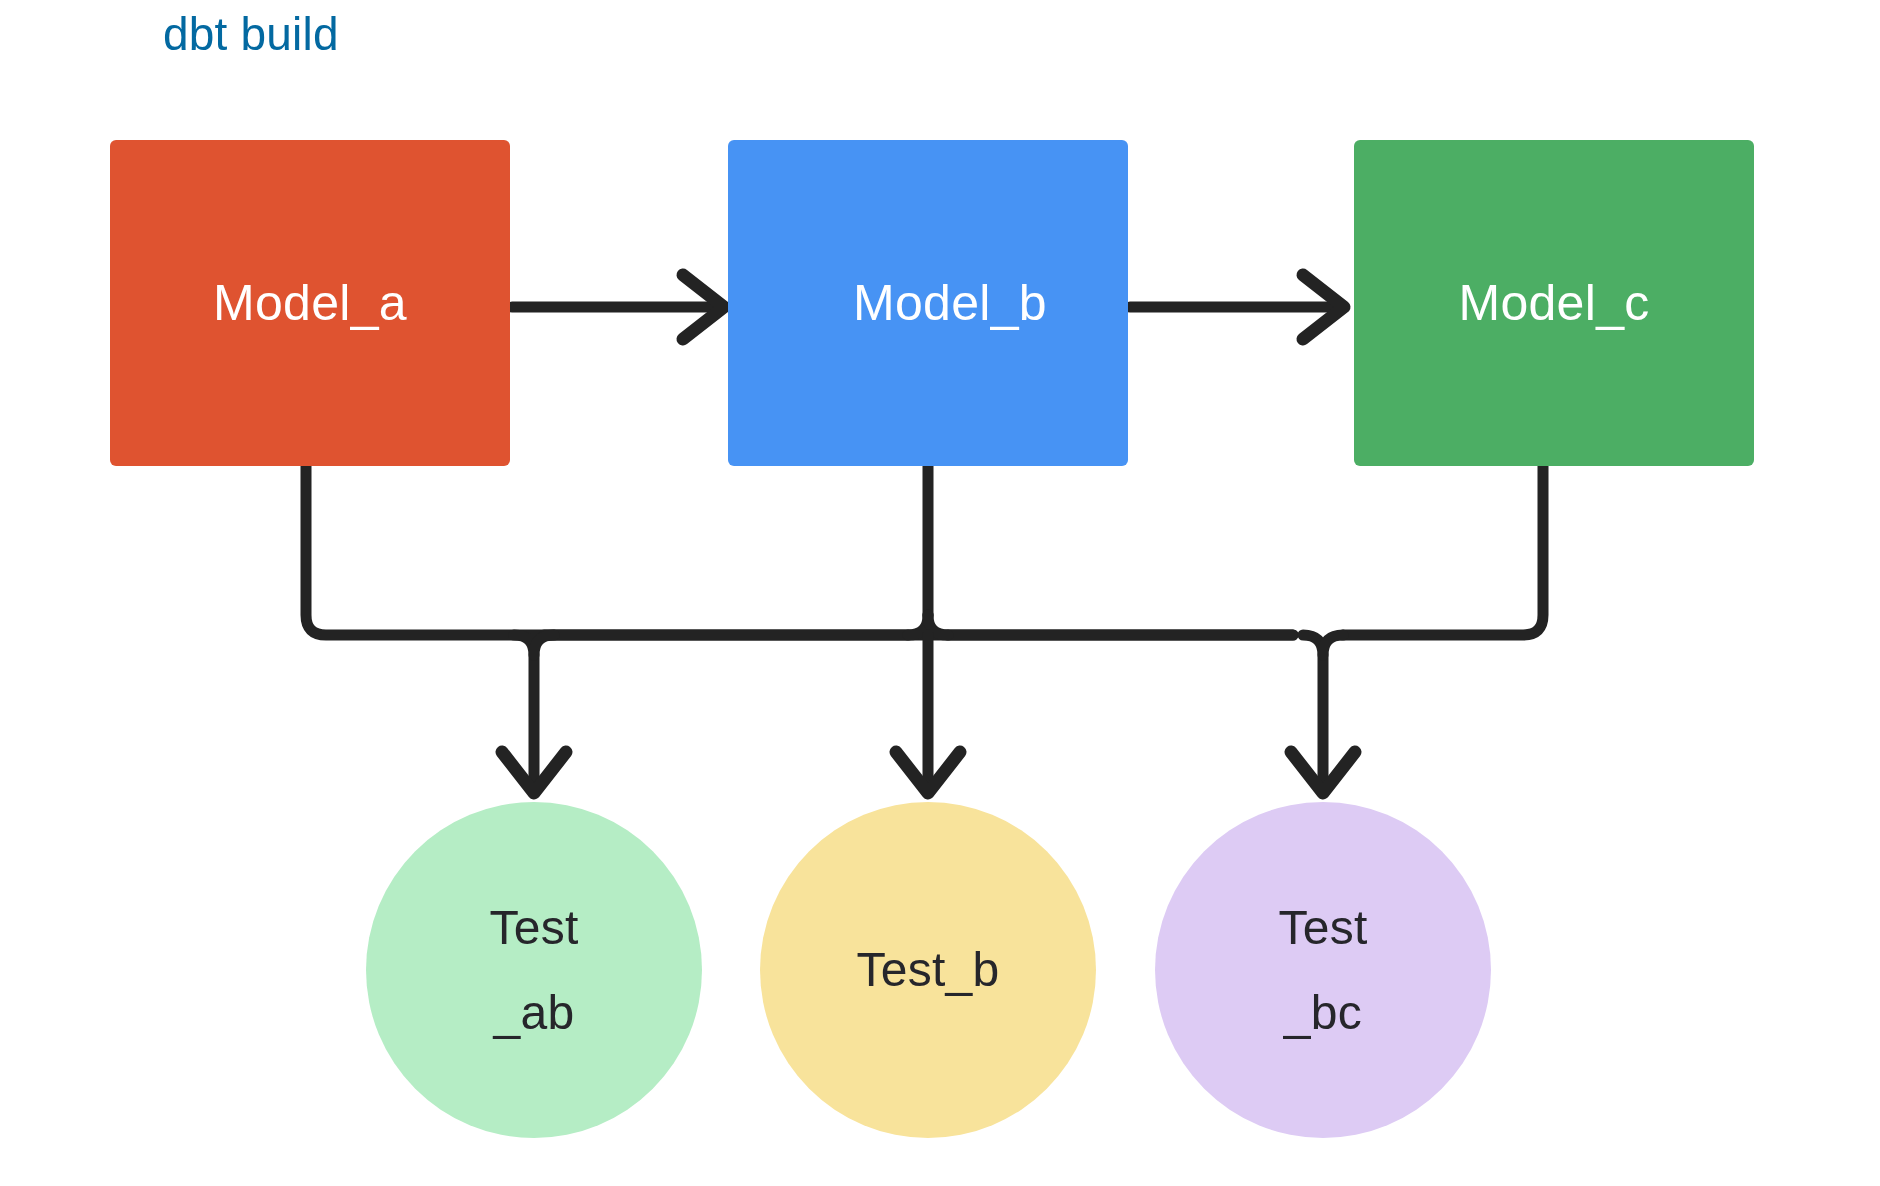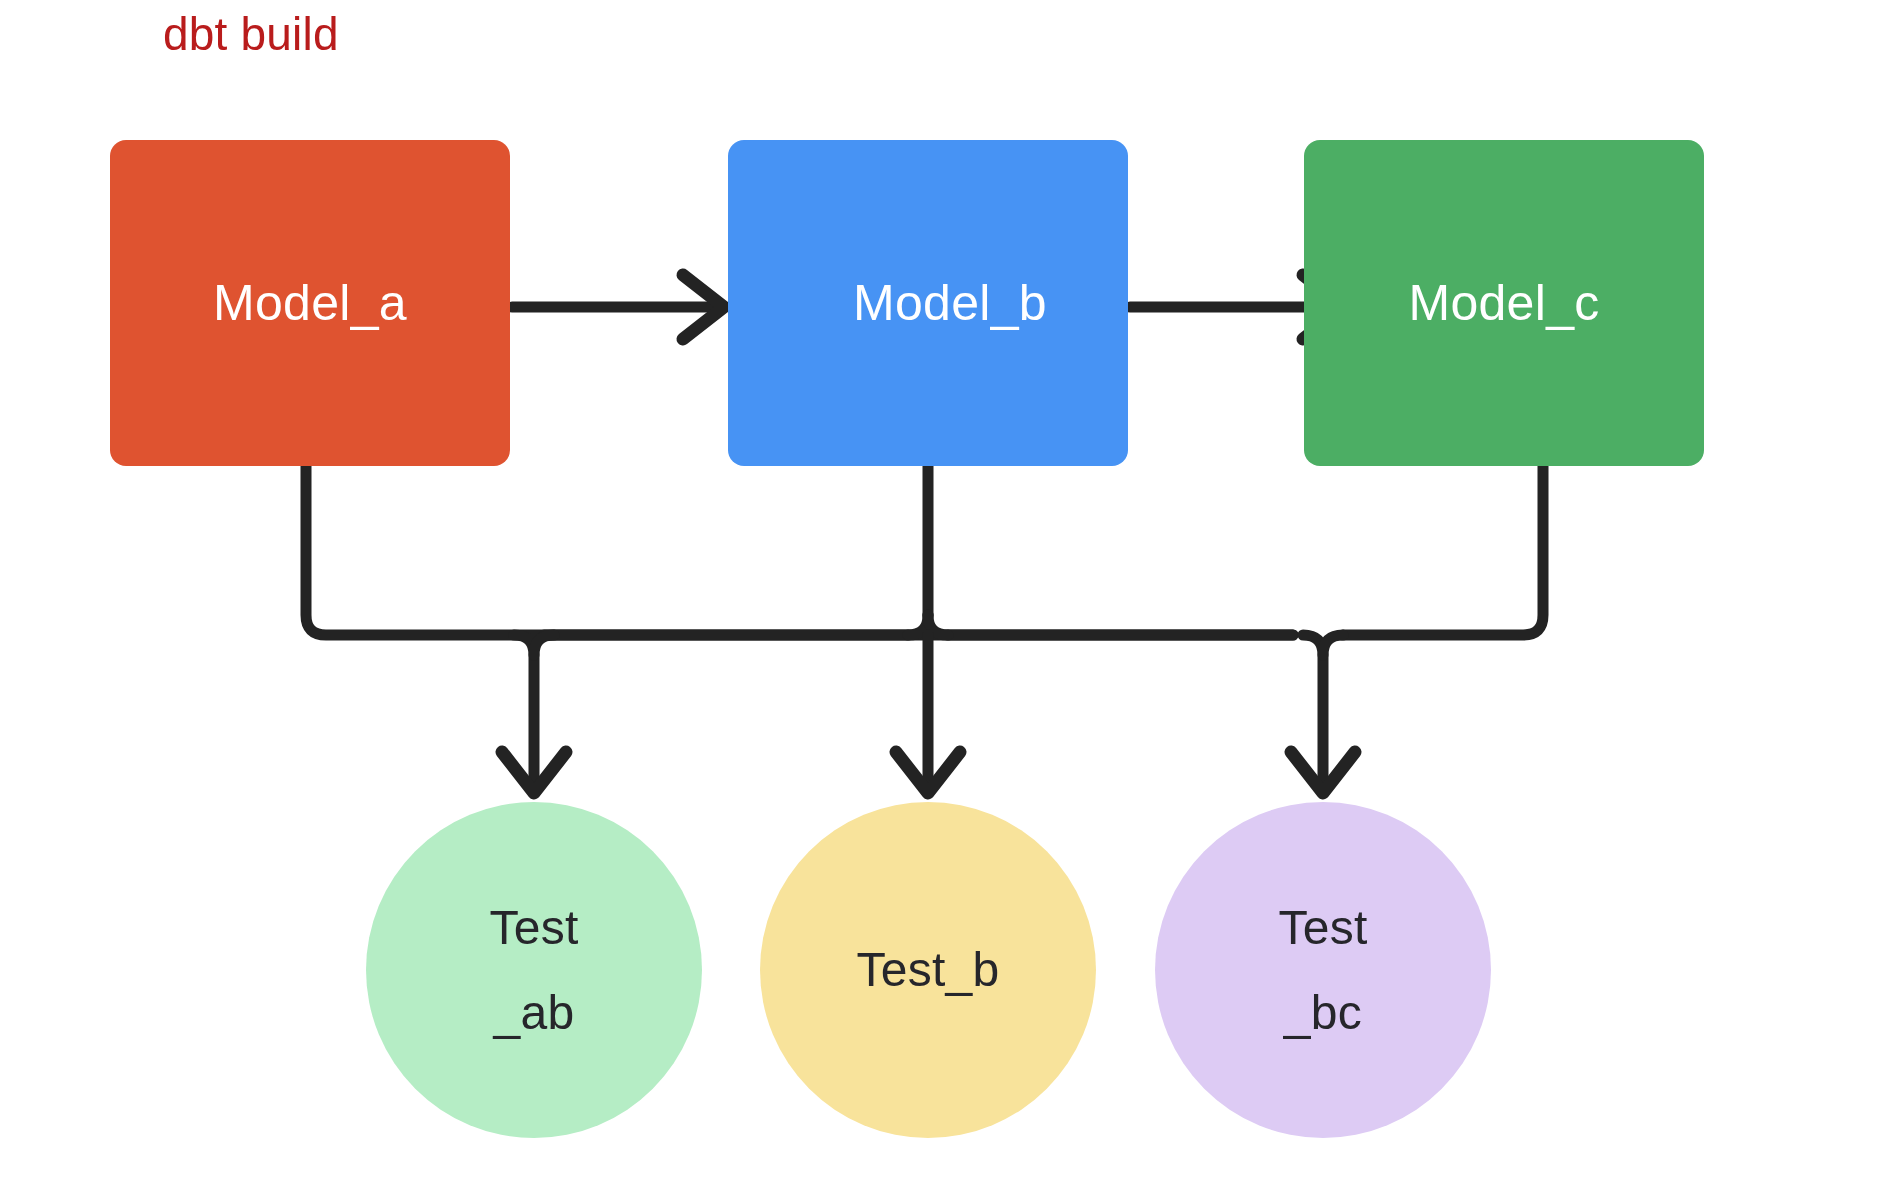--- a/index.html
+++ b/index.html
@@ -26,28 +26,28 @@
     width: 1880px;
     height: 1186px;
     pointer-events: none;
   }
   .diagram-title {
     position: absolute;
     left: 163px;
     top: 8px;
     font-size: 46px;
     line-height: 1.15;
-    color: #b91c1c;
+    color: #0369a1;
     letter-spacing: 0.2px;
     white-space: nowrap;
   }
   .model-node {
     position: absolute;
     box-sizing: border-box;
-    border-radius: 16px;
+    border-radius: 6px;
     display: flex;
     align-items: center;
     justify-content: center;
     color: #ffffff;
     font-size: 50px;
     line-height: 1.1;
     letter-spacing: 0.3px;
     white-space: nowrap;
     z-index: 3;
   }
@@ -128,21 +128,21 @@
   </svg>
 
   <div class="model-node" style="left:110px; top:140px; width:400px; height:326px; background:#DF5330;">
     <span>Model_a</span>
   </div>
 
   <div class="model-node" style="left:728px; top:140px; width:400px; height:326px; background:#4793F4;padding-left:44px;">
     <span>Model_b</span>
   </div>
 
-  <div class="model-node" style="left:1304px; top:140px; width:400px; height:326px; background:#4CAE64;">
+  <div class="model-node" style="left:1354px; top:140px; width:400px; height:326px; background:#4CAE64;">
     <span>Model_c</span>
   </div>
 
   <div class="test-node" style="left:366px; top:802px; width:336px; height:336px; background:#B5EDC5;">
     <span class="tline">Test</span>
     <span class="tline">_ab</span>
   </div>
 
   <div class="test-node" style="left:760px; top:802px; width:336px; height:336px; background:#F8E39B;text-align:center;">
     <span class="tline">Test_b</span>

